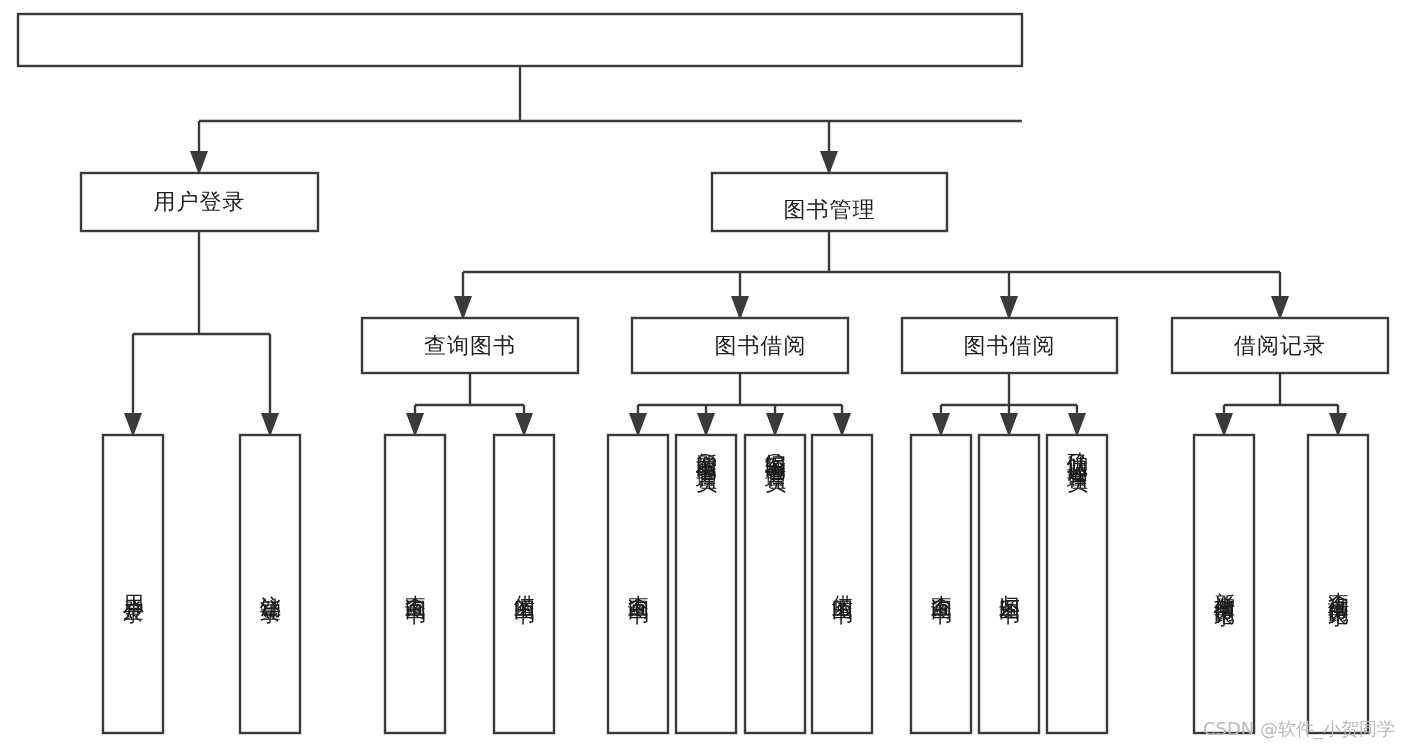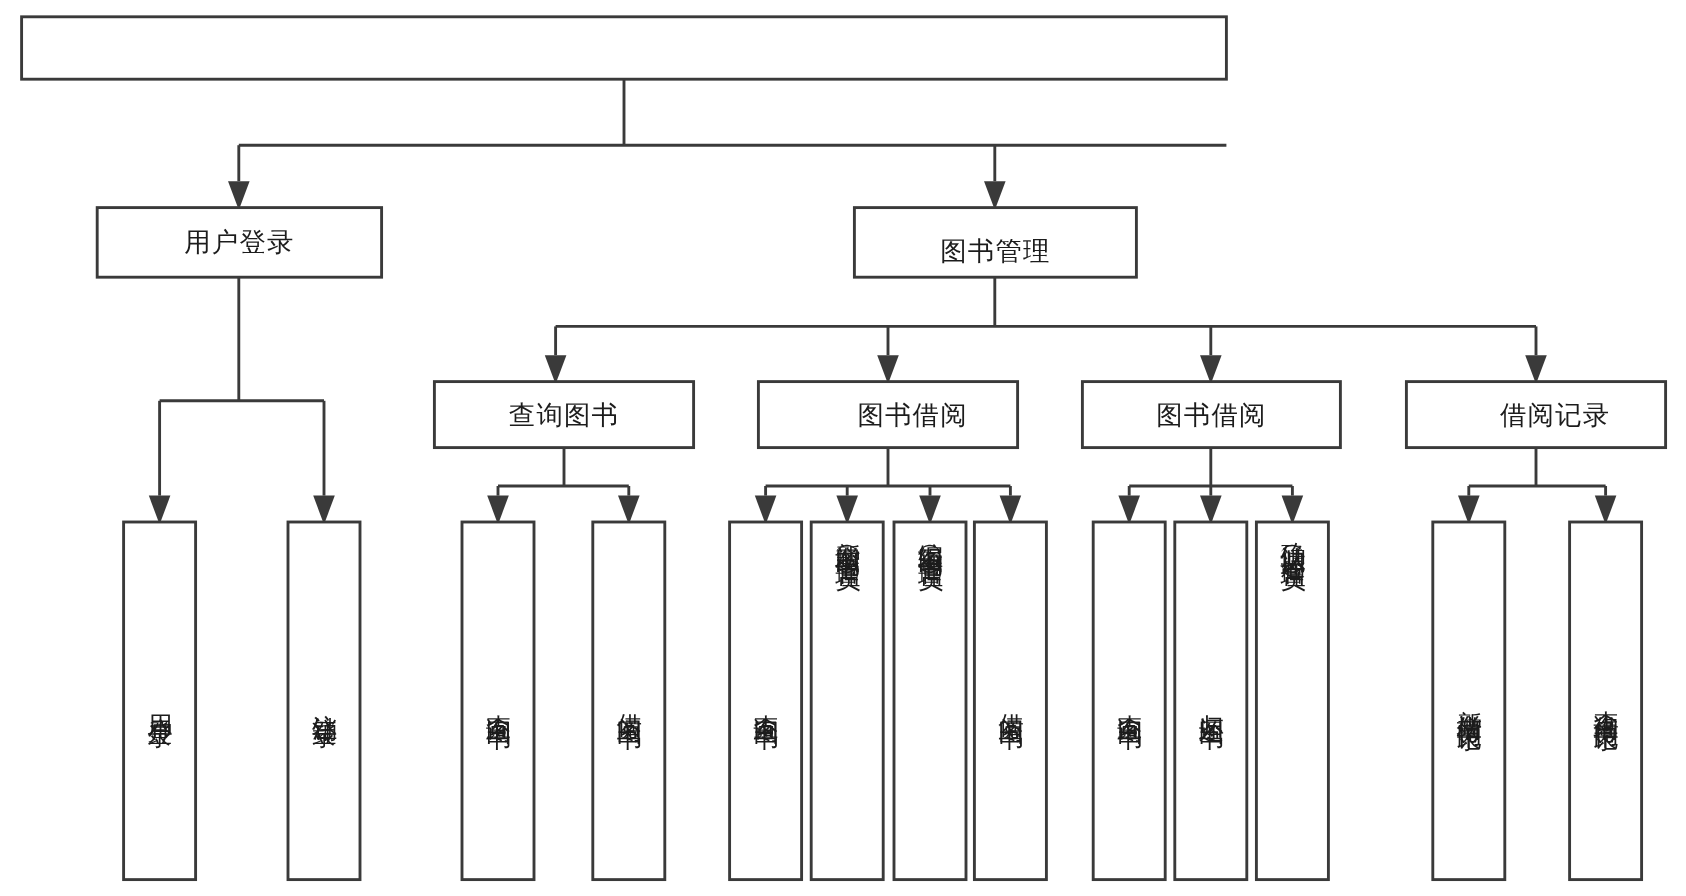--- a/index.html
+++ b/index.html
@@ -199,21 +199,21 @@
 
   <div class="hlabel-wrap" style="left:362px; top:318px; width:216px; height:55px;">
     <span class="hlabel-text">查询图书</span>
   </div>
   <div class="hlabel-wrap" style="left:632px; top:318px; width:257px; height:55px;">
     <span class="hlabel-text">图书借阅</span>
   </div>
   <div class="hlabel-wrap" style="left:902px; top:318px; width:215px; height:55px;">
     <span class="hlabel-text">图书借阅</span>
   </div>
-  <div class="hlabel-wrap" style="left:1172px; top:318px; width:216px; height:55px;padding-left:16px;">
+  <div class="hlabel-wrap" style="left:1172px; top:318px; width:216px; height:55px;">
     <span class="hlabel-text">借阅记录</span>
   </div>
 
   <div class="vlabel-wrap" style="left:103px; top:435px; width:60px; height:298px;">
     <span class="vlabel-text">用户登录</span>
   </div>
   <div class="vlabel-wrap" style="left:240px; top:435px; width:60px; height:298px;">
     <span class="vlabel-text">注销登录</span>
   </div>
 
@@ -247,14 +247,15 @@
     <span class="vlabel-text">确认归还（管理员）</span>
   </div>
 
   <div class="vlabel-wrap" style="left:1194px; top:435px; width:60px; height:298px;">
     <span class="vlabel-text">新增借阅记录</span>
   </div>
   <div class="vlabel-wrap" style="left:1308px; top:435px; width:60px; height:298px;">
     <span class="vlabel-text">查询借阅记录</span>
   </div>
 
+  <div id="watermark">CSDN @软件_小贺同学</div>
 
 </div>
 
 </body></html>

